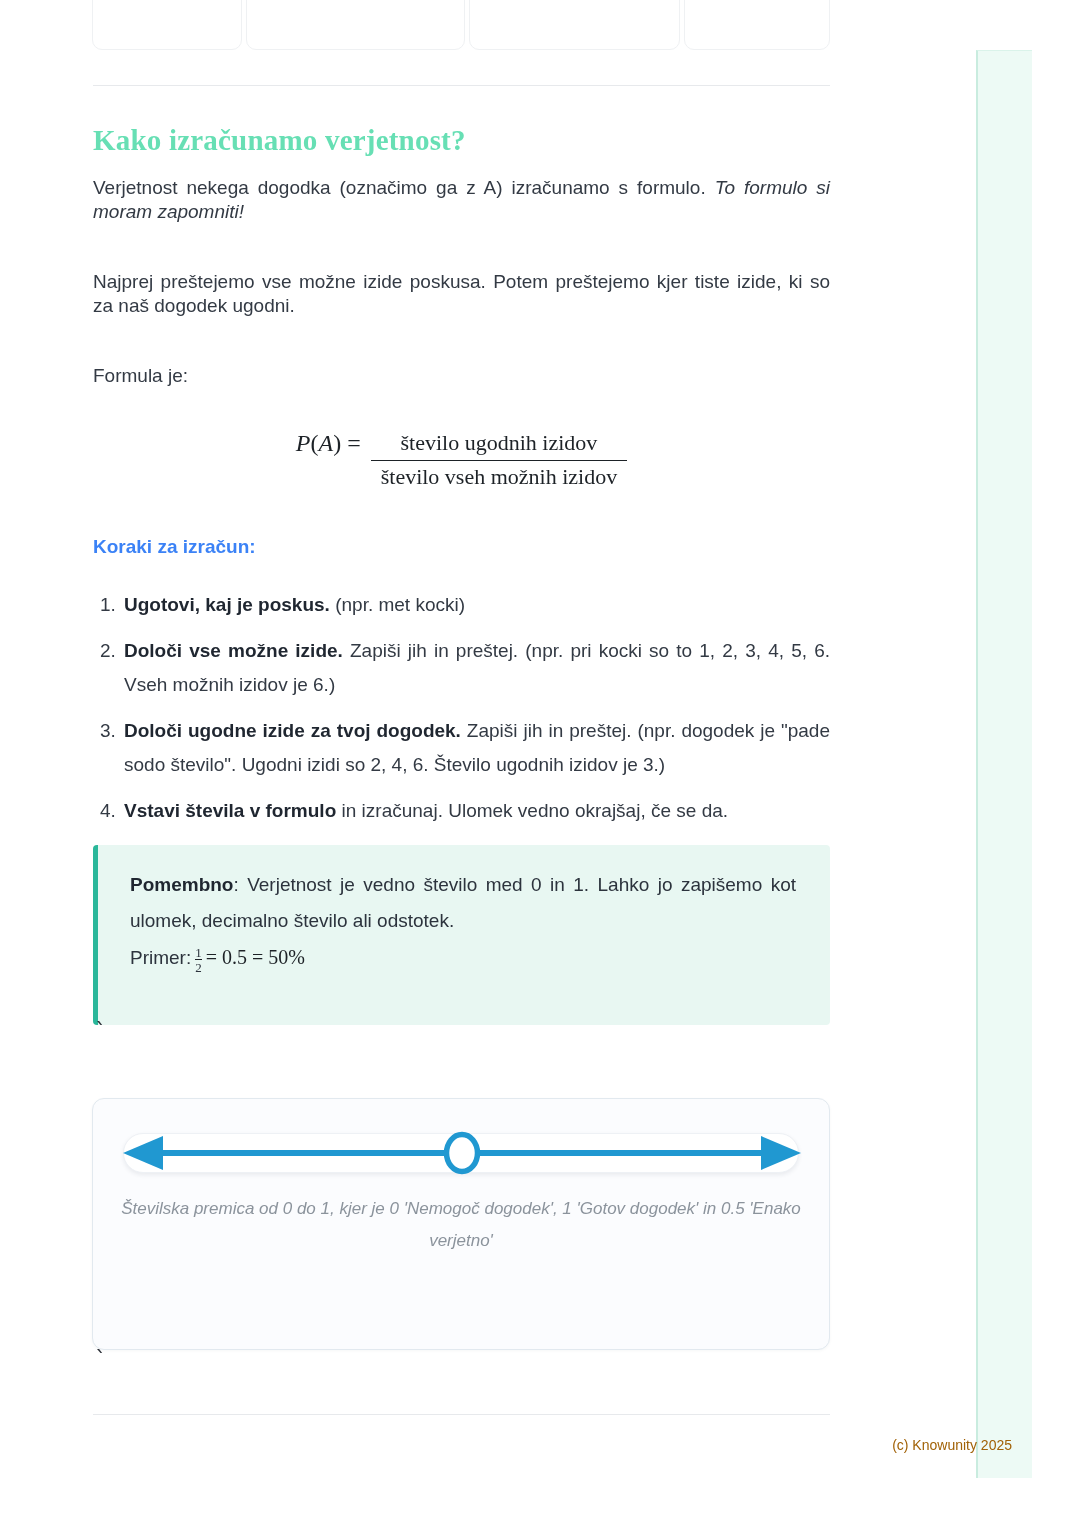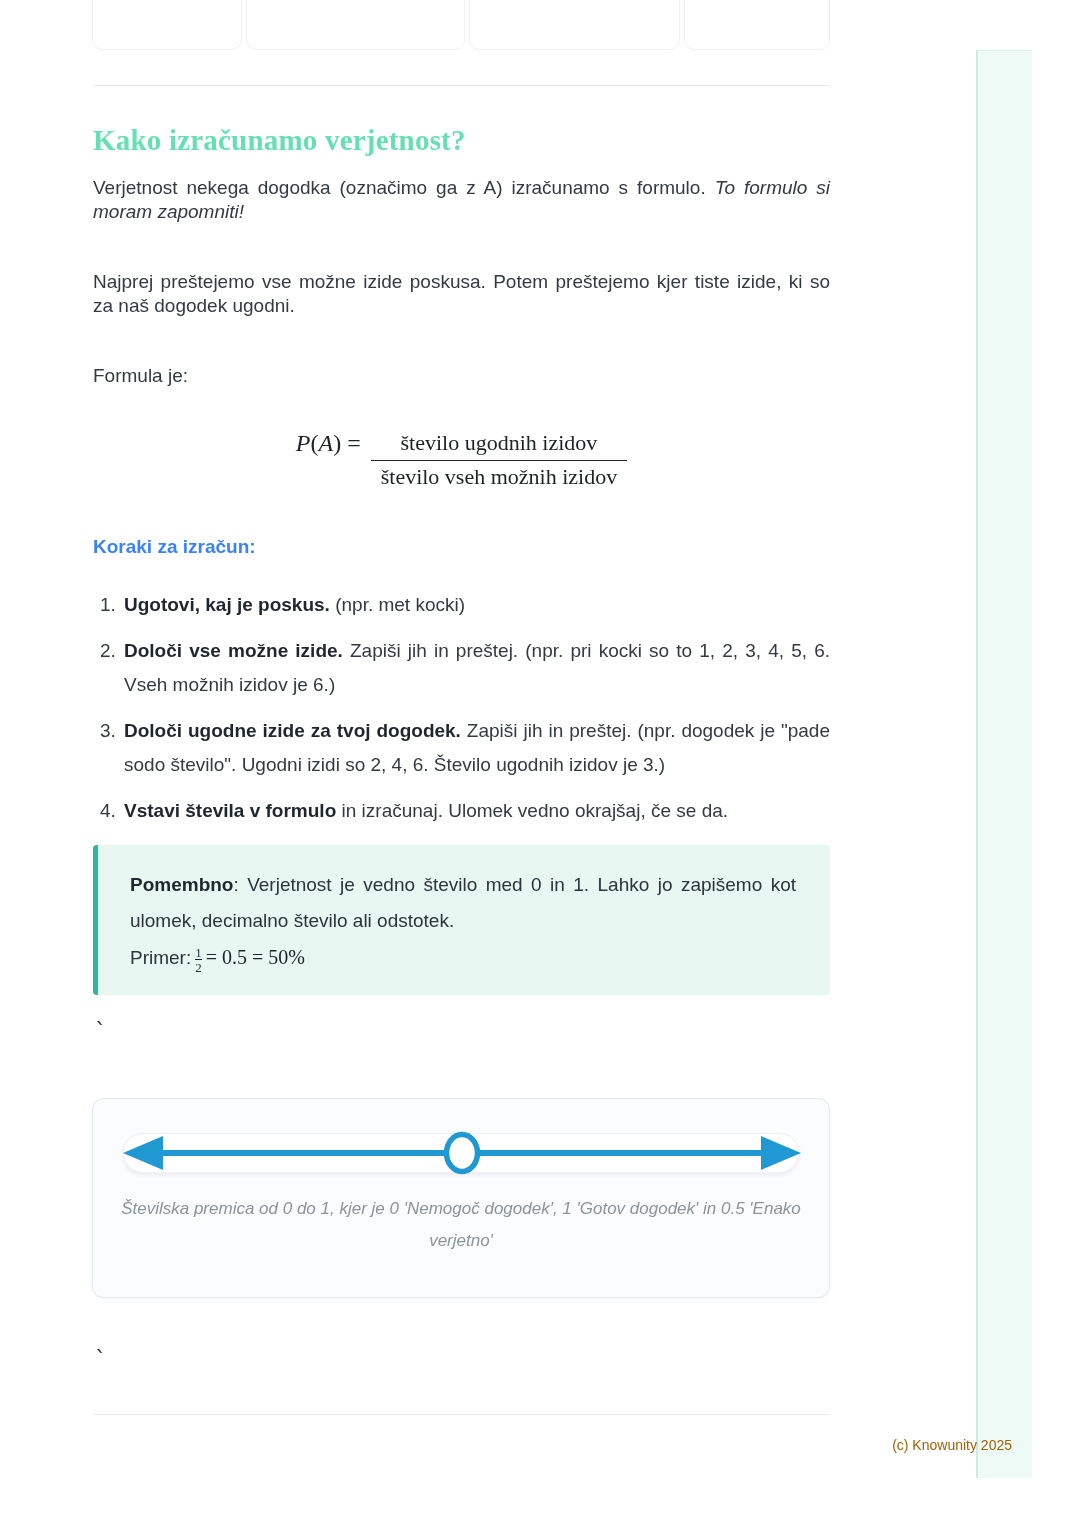--- a/index.html
+++ b/index.html
@@ -73,21 +73,21 @@
   .steps-list li {
     position: relative; padding-left: 31px;
     font-size: 19px; line-height: 34px; text-align: justify;
     margin-bottom: 12px; color: #333a44;
   }
   .li-num { position: absolute; left: 7px; top: 0; }
   .steps-list b, .callout b { color: #1f2630; }
 
   
   .callout {
-    position: absolute; left: 93px; top: 845px; width: 737px; height: 150px;
+    position: absolute; left: 93px; top: 845px; width: 737px; height: 180px;
     background: #e8f7f2;
     border-left: 5px solid #2ab79a;
     border-radius: 4px;
     padding: 22px 34px 0 32px;
     font-size: 19px; line-height: 36px; text-align: justify;
     color: #2c333d;
   }
   .callout-primer { display: block; text-align: left; }
   .primer-math { font-family: "Liberation Serif", serif; font-size: 20px; color: #1d2227; }
   .small-fraction { display: inline-block; text-align: center; vertical-align: -8px; line-height: 1; margin: 0 4px; }
@@ -96,21 +96,21 @@
 
   .stray {
     position: absolute; left: 94px; font-size: 22px; color: #2b2f36;
     font-family: "DejaVu Sans Mono", monospace;
   }
   .stray1 { top: 1018px; }
   .stray2 { top: 1346px; }
 
   
   .nl-card {
-    position: absolute; left: 92px; top: 1098px; width: 738px; height: 200px;
+    position: absolute; left: 92px; top: 1098px; width: 738px; height: 252px;
     background: #fbfcfe;
     border: 1px solid #e2e9ef;
     border-radius: 12px;
     box-shadow: 0 1px 3px rgba(20,40,60,0.04);
   }
   .nl-track {
     position: absolute; left: 30px; right: 30px; top: 34px; height: 40px;
     background: #ffffff; border-radius: 20px;
     border: 1px solid #eef1f5;
     box-shadow: 0 2px 4px rgba(20,40,60,0.08);

